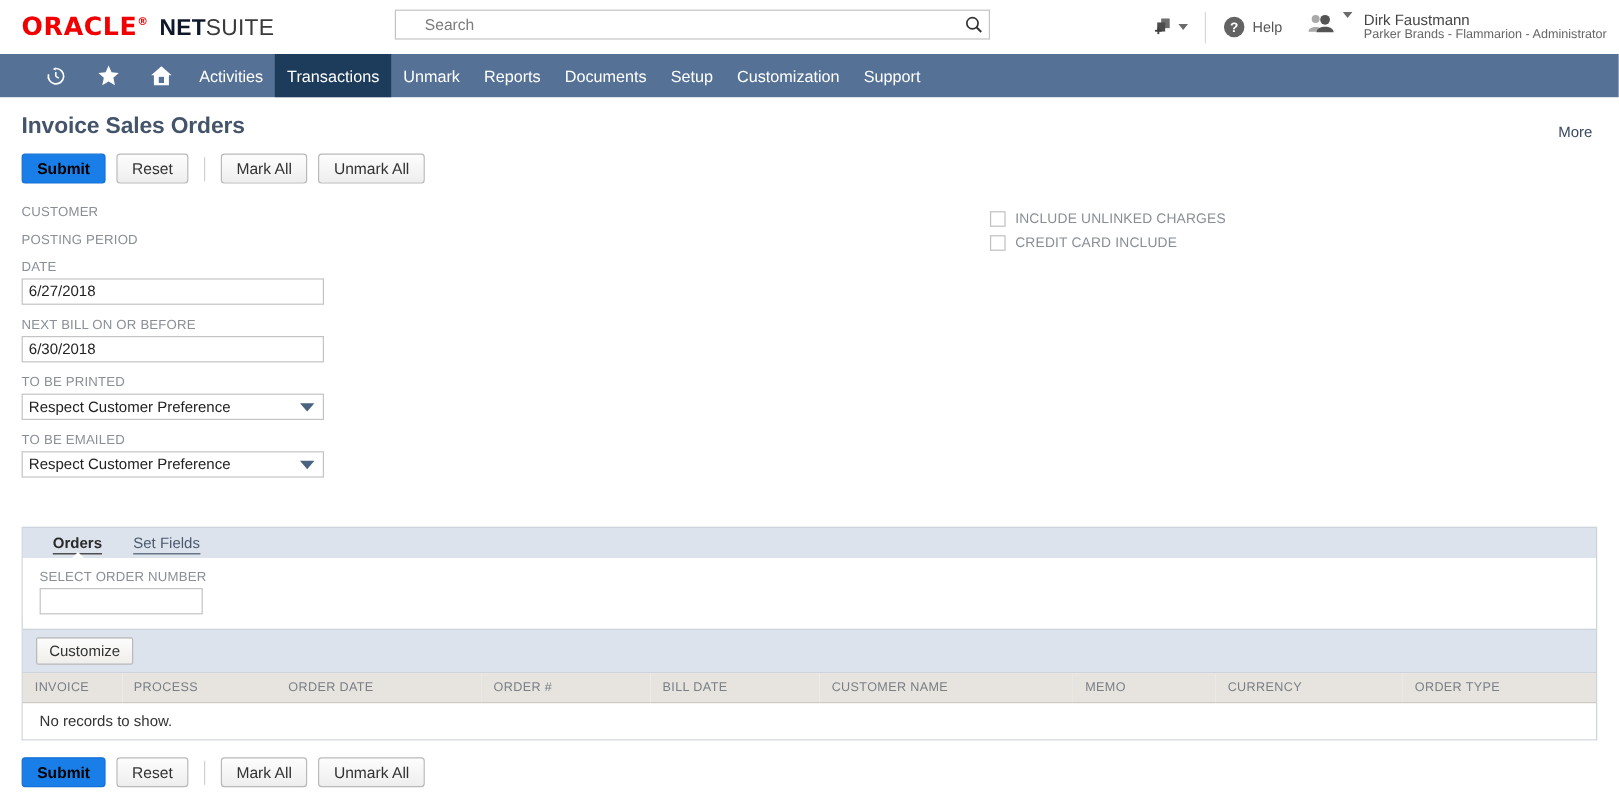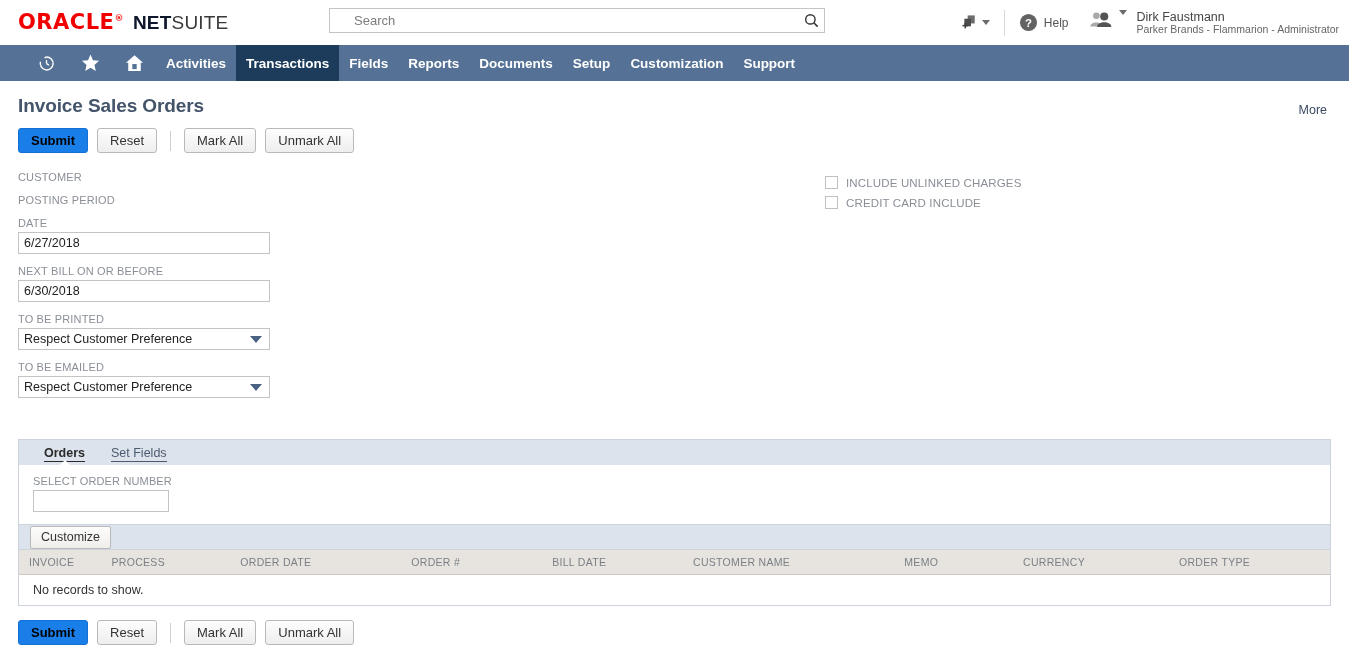--- a/index.html
+++ b/index.html
@@ -98,21 +98,21 @@
     padding-left: 24px;
   }
   .nav-icon {
     width: 44px;
     display: flex; align-items: center; justify-content: center;
     cursor: pointer;
   }
   .nav-item {
     display: flex; align-items: center;
     padding: 0 10px;
-    font-size: 13.5px; font-weight: bold;
+    font-size: 13.5px; font-weight: normal;
     color: #ffffff;
     cursor: pointer;
     white-space: nowrap;
   }
   .nav-item.active { background: #1d3c5c; }
 
   
   .page-head { position: relative; padding: 14px 0 0 18px; }
   .page-title {
     font-size: 19px; font-weight: bold; color: #44546a;
@@ -234,21 +234,21 @@
     width: 100%; height: 100%; border: none; outline: none;
     padding: 0 5px; font-size: 12.5px;
     font-family: "Liberation Sans", sans-serif; background: transparent;
   }
 
   .cust-bar {
     margin-top: 12px;
     background: #dde3ec;
     border-top: 1px solid #cdd3dc;
     border-bottom: 1px solid #cdd3dc;
-    height: 26px;
+    height: 37px;
     display: flex; align-items: center; padding-left: 11px;
   }
   .btn-customize {
     font-size: 12.5px; height: 23px; padding: 0 10px;
     background: linear-gradient(#fdfdfd, #f0eeea);
     border: 1px solid #b9b9b9; border-radius: 2px;
     cursor: pointer; color: #333;
     display: inline-flex; align-items: center;
   }
 
@@ -352,21 +352,21 @@
     </svg>
   </div>
 
   <div class="nav-item">
       <span>Activities</span>
     </div>
   <div class="nav-item active">
       <span>Transactions</span>
     </div>
   <div class="nav-item">
-      <span>Fields</span>
+      <span>Unmark</span>
     </div>
   <div class="nav-item">
       <span>Reports</span>
     </div>
   <div class="nav-item">
       <span>Documents</span>
     </div>
   <div class="nav-item">
       <span>Setup</span>
     </div>

